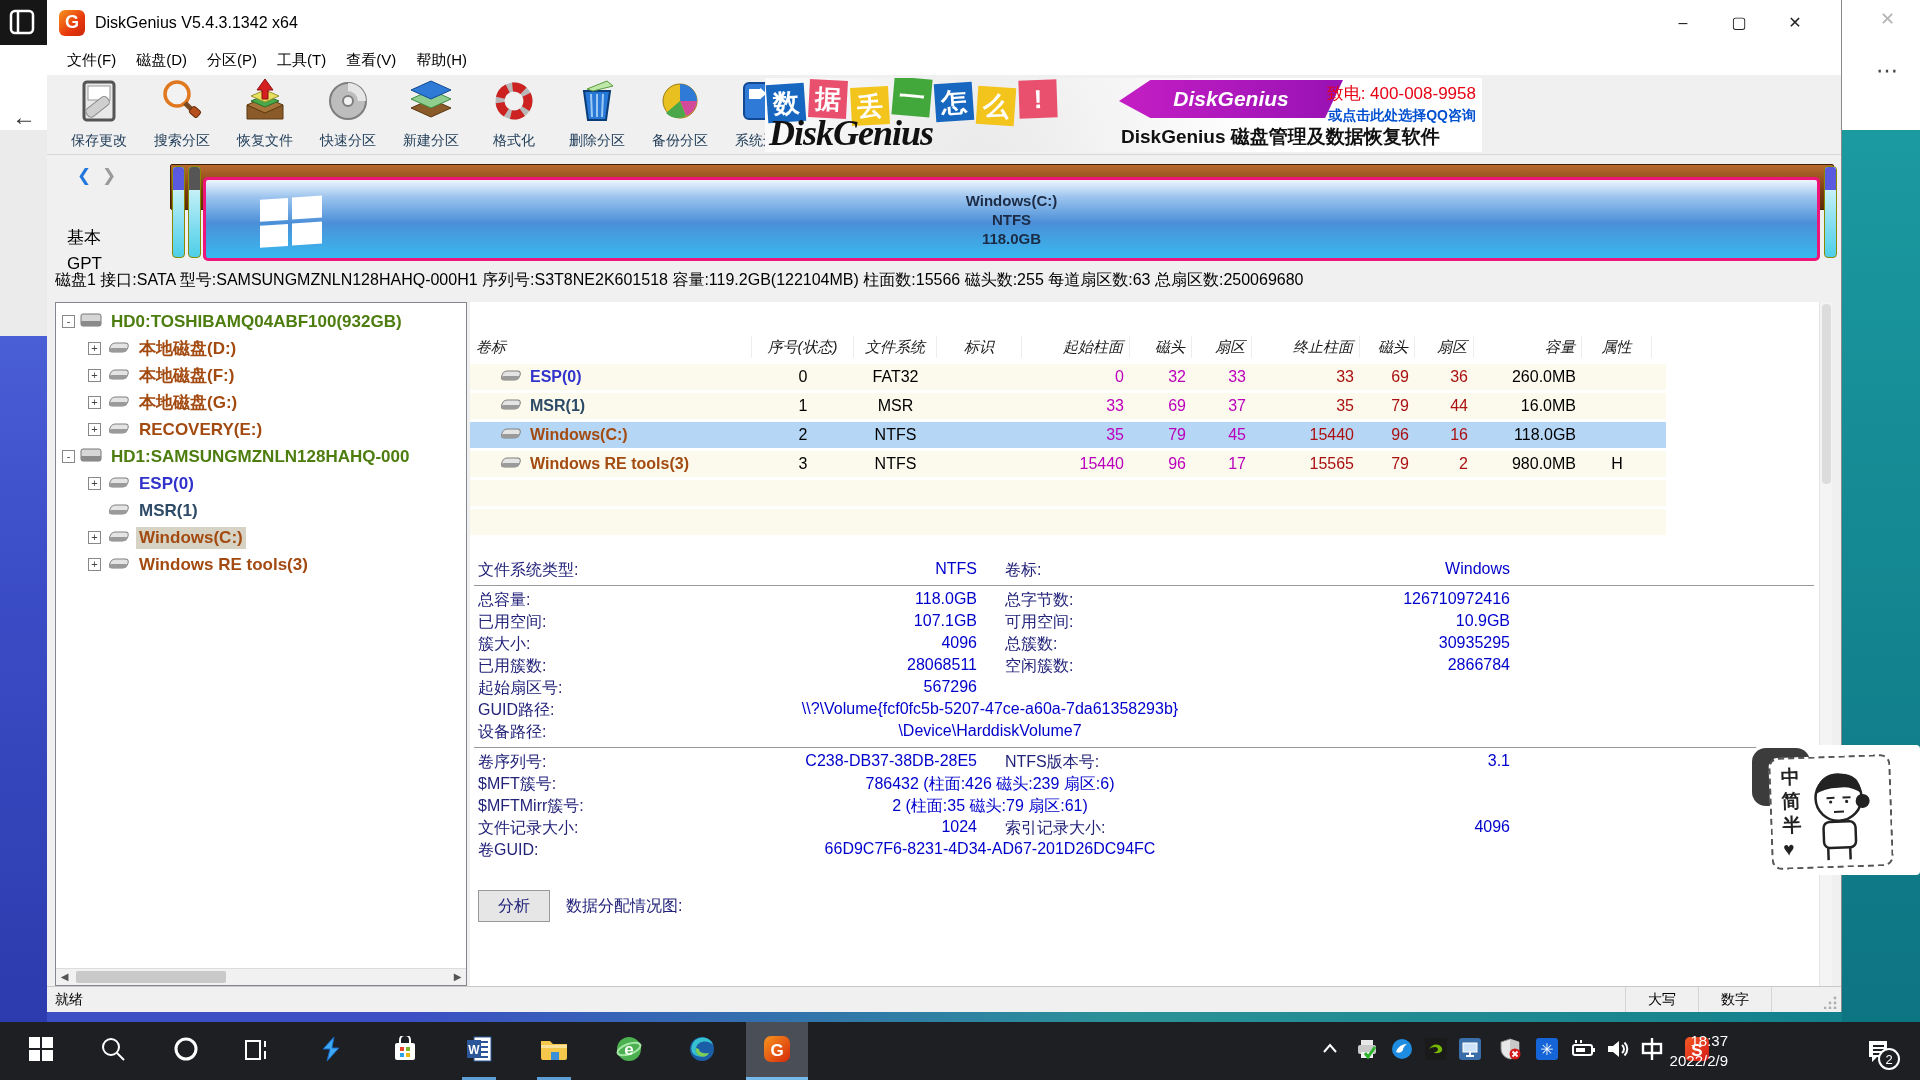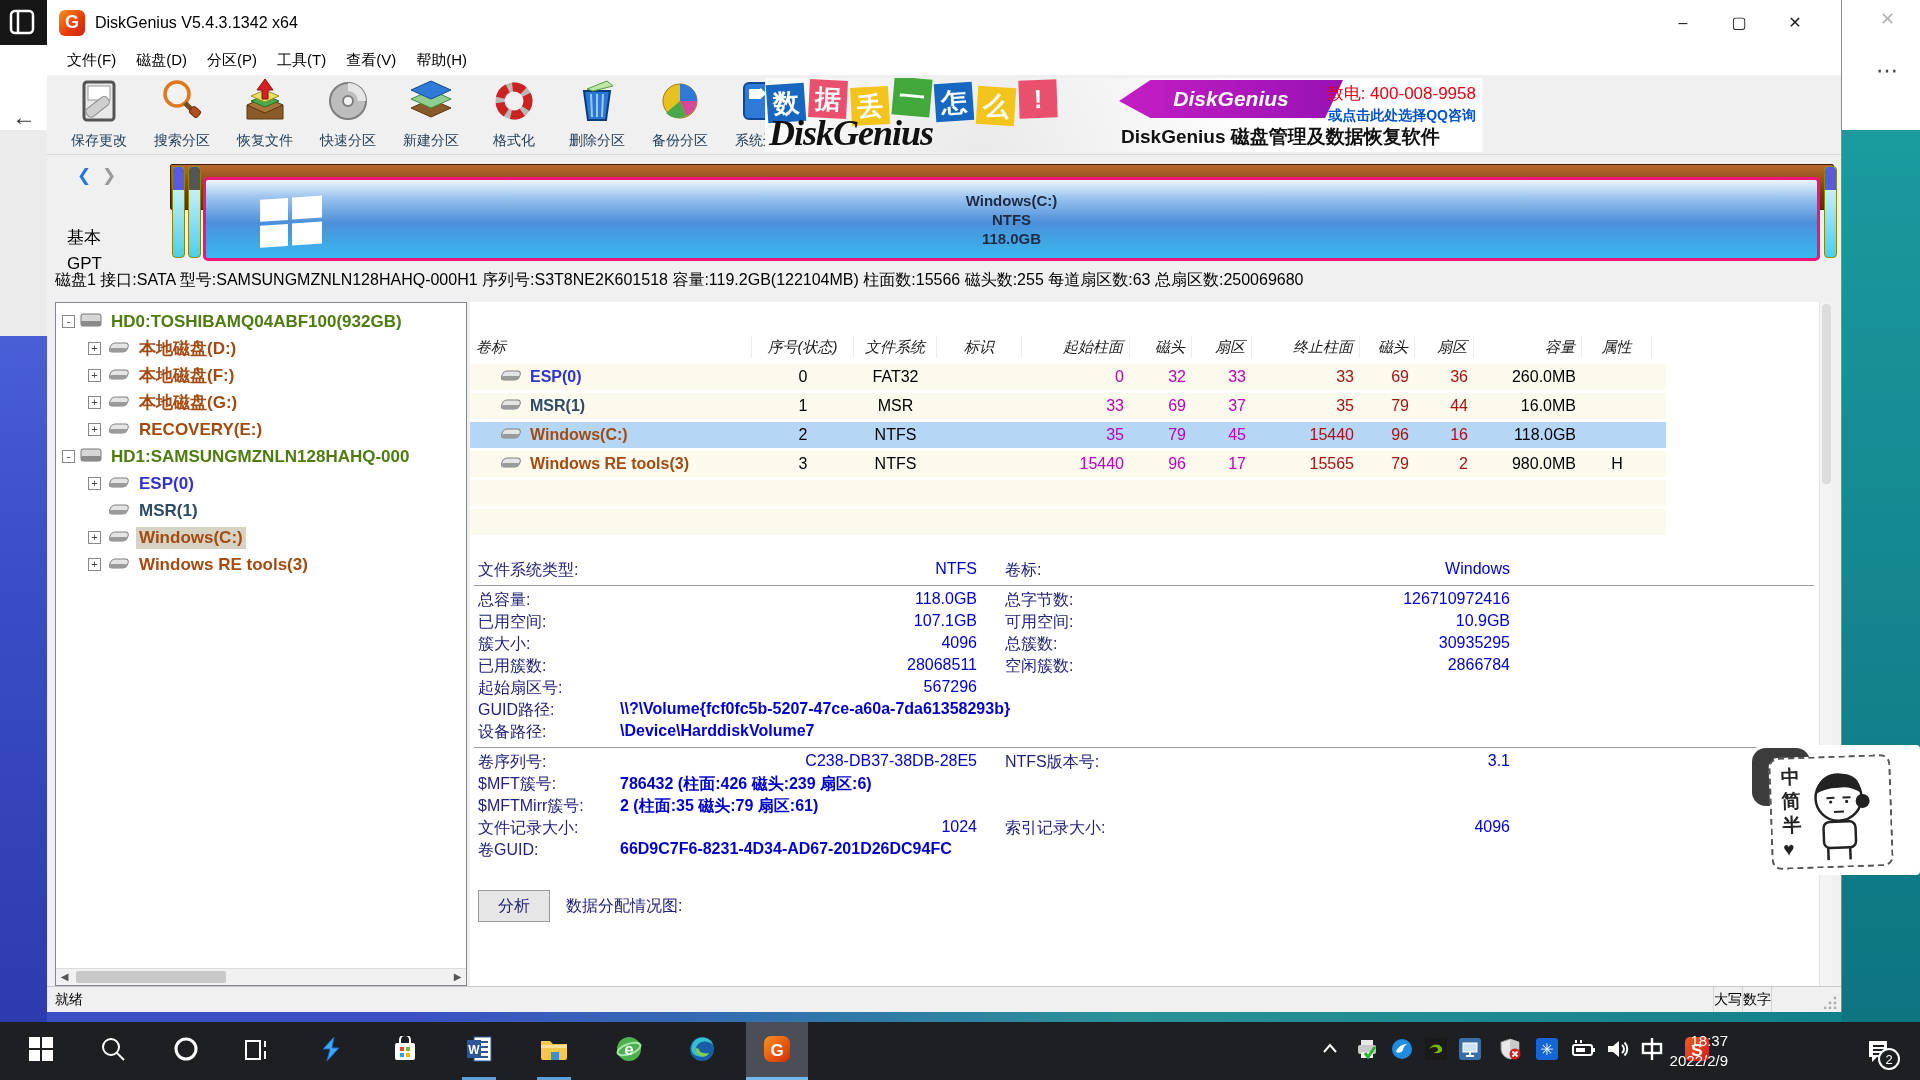--- a/index.html
+++ b/index.html
@@ -98,41 +98,41 @@
   .trow.selected { background:#b5d7f5; }
   .trow .cell { font-size:16px; padding:0 6px; overflow:hidden; white-space:nowrap; }
   .name-cell { display:flex; align-items:center; padding-left:28px !important; font-weight:bold; }
   .name-cell svg { margin-right:8px; flex:0 0 auto; }
   .c-start { color:#bb00bb; } .c-end { color:#aa1111; } .c-black { color:#000; }
 
   .details { position:absolute; left:0; top:258px; width:100%; }
   .drow { position:relative; height:22px; }
   .dlabel1 { position:absolute; left:8px; font-size:16px; color:#23237a; }
   .dvalue1 { position:absolute; left:150px; width:357px; text-align:right; font-size:16px; color:#0000cc; }
-  .dvalue-wide { position:absolute; left:150px; width:740px; text-align:left; font-size:16px; color:#0000cc; white-space:nowrap;font-weight:bold; }
+  .dvalue-wide { position:absolute; left:150px; width:740px; text-align:center; font-size:16px; color:#0000cc; white-space:nowrap; }
   .dlabel2 { position:absolute; left:535px; font-size:16px; color:#23237a; }
   .dvalue2 { position:absolute; left:705px; width:335px; text-align:right; font-size:16px; color:#0000cc; }
   .dsep { height:1px; background:#9a9a9a; margin:3px 0 4px 4px; width:1340px; }
 
   .analyze-row { position:absolute; left:8px; top:588px; display:flex; align-items:center; }
   .analyze-btn { width:72px; height:32px; background:#e6e6e6; border:1px solid #9a9a9a; font-size:16px; color:#23237a;
                  display:flex; align-items:center; justify-content:center; }
   .alloc-label { margin-left:16px; font-size:16px; color:#23237a; }
   .clipped-row { position:absolute; left:0; top:668px; width:100%; height:18px; }
   .clipped-row .lbl { position:absolute; left:8px; font-size:16px; color:#0000cc; }
   .clipped-row .val { position:absolute; left:317px; width:398px; text-align:center; font-size:16px; color:#0000cc; }
   .vscroll { position:absolute; right:0; top:0; width:13px; height:684px; background:#f4f4f4; border-left:1px solid #e4e4e4; }
   .vs-thumb { position:absolute; left:2px; top:2px; width:9px; height:180px; background:#dcdcdc; border-radius:4px; }
 
   
   .statusbar { position:absolute; left:0; top:986px; width:100%; height:26px; background:#f0f0f0; border-top:1px solid #c8c8c8;
                display:flex; align-items:center; font-size:14px; color:#000; }
   .sb-left { margin-left:8px; }
   .sb-right { margin-left:auto; display:flex; align-items:center; height:100%; }
-  .sb-cell { padding:0 0; height:100%; display:flex; align-items:center; border-left:1px solid #d6d6d6;text-align:center; }
+  .sb-cell { padding:0 22px; height:100%; display:flex; align-items:center; border-left:1px solid #d6d6d6;text-align:center; }
   .sb-grip { width:70px; height:100%; border-left:1px solid #d6d6d6; position:relative; }
   .grip-dots { position:absolute; right:3px; bottom:3px; }
 
   
   .taskbar { position:absolute; left:0; top:1022px; width:1920px; height:58px; background:#1d1f23; z-index:5; }
   .tb-app { position:absolute; top:0; width:62px; height:58px; display:flex; align-items:center; justify-content:center; }
   .tb-app.active { background:#4a4f57; }
   .tb-underline { position:absolute; bottom:0; left:50%; transform:translateX(-50%); width:34px; height:3px; background:#5f9fd8; }
   .tb-app.active .tb-underline { width:100%; background:#76b9ed; }
   .tray-item { position:absolute; top:0; width:32px; height:58px; display:flex; align-items:center; justify-content:center; color:#fff; }

